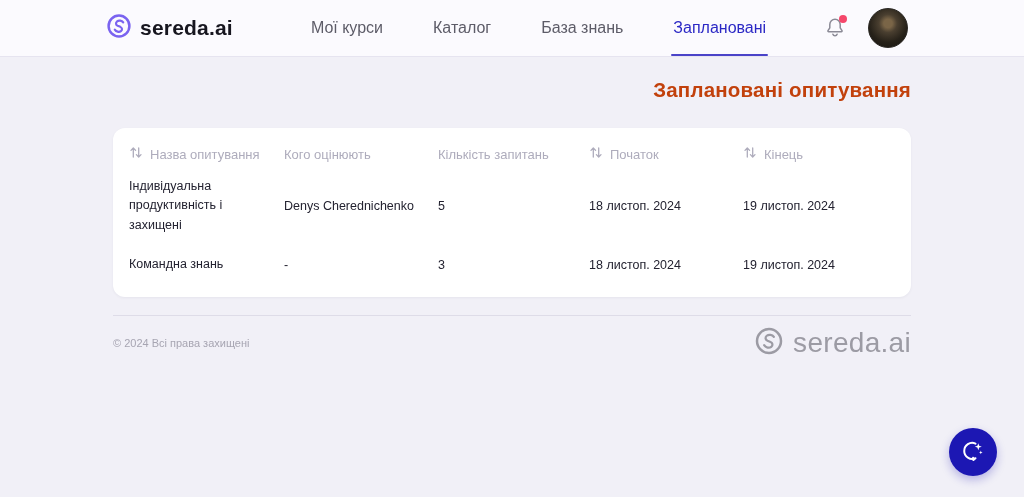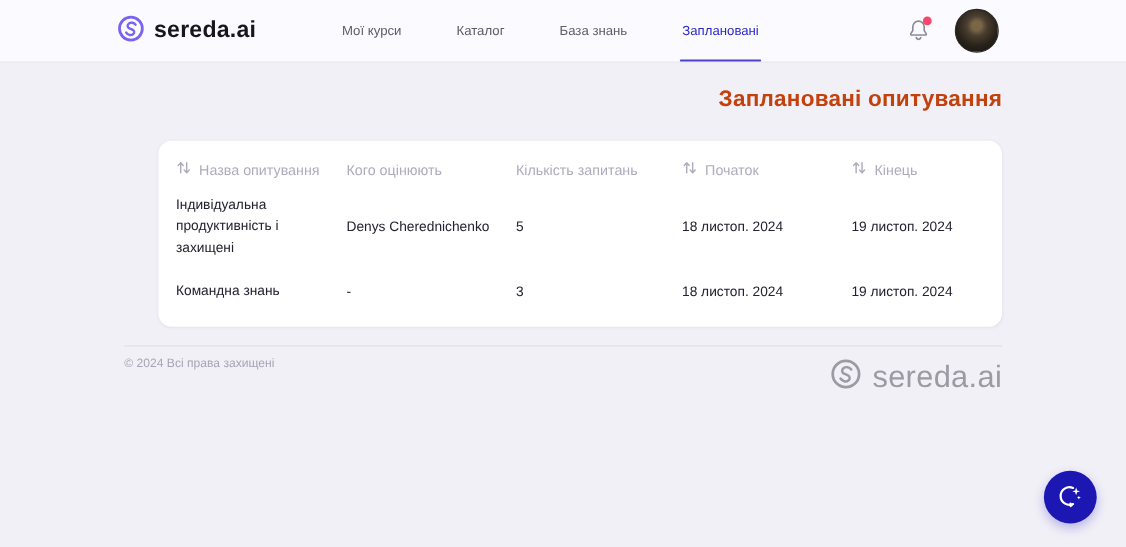--- a/index.html
+++ b/index.html
@@ -17,21 +17,21 @@
     height: 57px;
     background: #fbfafe;
     border-bottom: 1px solid #e6e4f0;
     display: flex; align-items: stretch;
     padding: 0 116px 0 106px;
   }
   .logo { display: flex; align-items: center; gap: 8px; cursor: pointer; }
   .logo-text { font-size: 21px; font-weight: 600; color: #17161f; letter-spacing: .2px; }
   .nav { display: flex; margin-left: 76px; gap: 46px; }
   .nav-item {
-    font-size: 12px; font-weight: 500; color: #5d5c68;
+    font-size: 16px; font-weight: 500; color: #5d5c68;
     display: flex; align-items: center; position: relative; cursor: pointer;
     padding: 0 2px;
   }
   .nav-item.active { color: #2b28c5; }
   .nav-item.active::after {
     content: ""; position: absolute; left: 0; right: 0; bottom: 0;
     height: 2px; background: #4a43c8; border-radius: 1px;
   }
   .topbar-right { margin-left: auto; display: flex; align-items: center; gap: 22px; }
   .bell-wrap { position: relative; width: 22px; height: 24px; cursor: pointer; }
@@ -52,21 +52,20 @@
   .page-title {
     margin: 21px 0 0;
     font-size: 20.5px; font-weight: 700; color: #c2410c; letter-spacing: .2px; text-align: right;
   }
   .card {
     margin-top: 26px;
     background: #ffffff;
     border-radius: 12px;
     padding: 18px 16px 22px;
     box-shadow: 0 1px 3px rgba(25,23,56,.05);
-    margin-left: 31px;
   }
   .thead, .trow {
     display: grid;
     grid-template-columns: 155px 154px 151px 154px 1fr;
     align-items: center;
   }
   .th {
     font-size: 13px; color: #aeacbc; font-weight: 400;
     display: flex; align-items: center; gap: 7px; cursor: default;
   }
@@ -74,21 +73,21 @@
   .trow { font-size: 12.5px; color: #232230; }
   .trow-1 { margin-top: 15px; }
   .trow-2 { margin-top: 20px; }
   .cell-name { padding-right: 12px; line-height: 1.55; }
   .cell { padding-right: 8px; }
 
   
   .footer { position: absolute; left: 113px; right: 113px; bottom: 0; }
   .footer-divider { border-top: 1px solid #dedce8; }
   .footer-inner {
-    display: flex; justify-content: space-between; 
+    display: flex; justify-content: space-between; align-items: center;
     padding: 10px 0 13px;
   }
   .copyright { font-size: 11px; color: #a7a5b2; }
   .watermark { display: flex; align-items: center; gap: 9px; color: #9c9ba4; }
   .watermark-text { font-size: 28px; font-weight: 500; letter-spacing: .3px; }
 
   
   .fab {
     position: absolute; left: 949px; top: 428px;
     width: 48px; height: 48px; border-radius: 50%;

